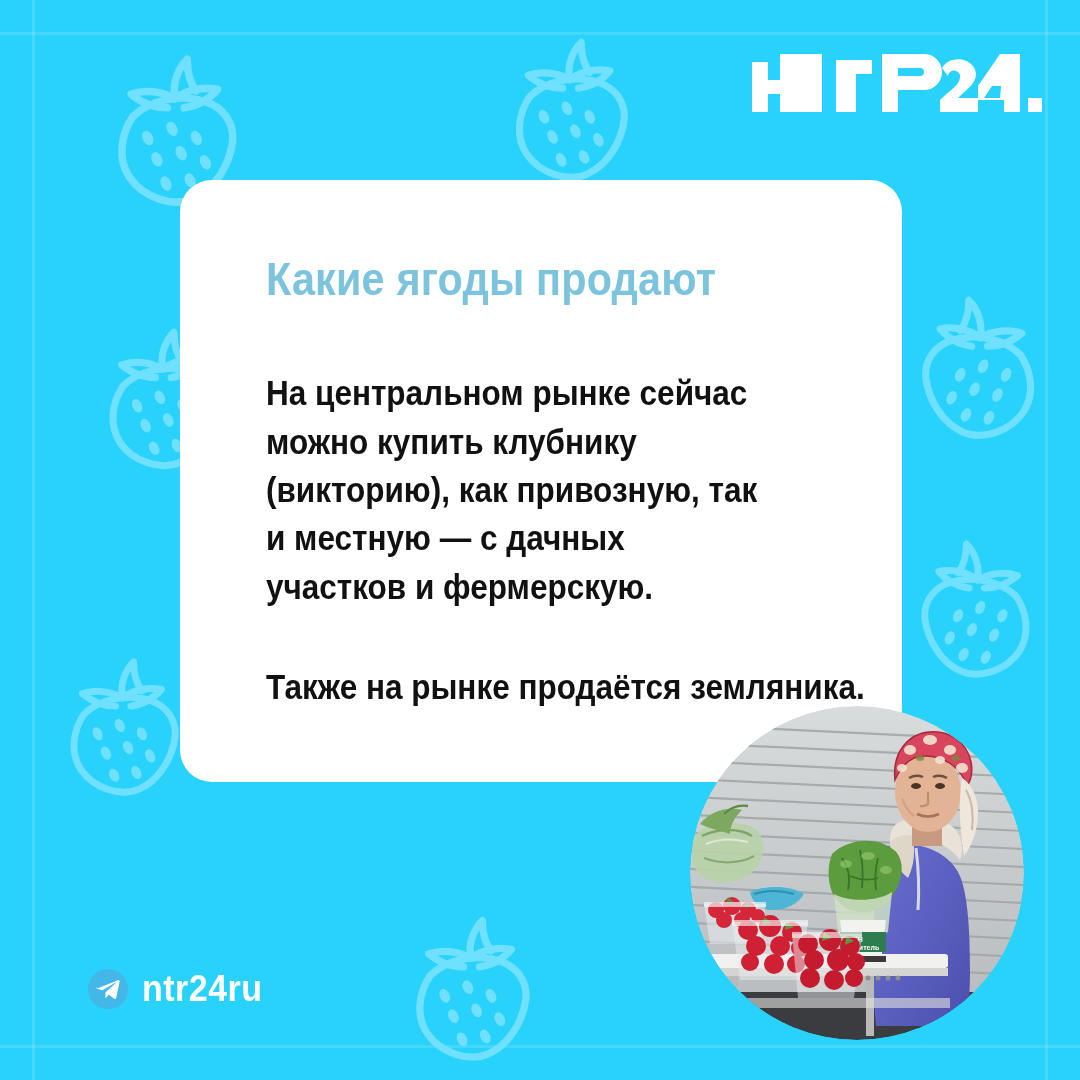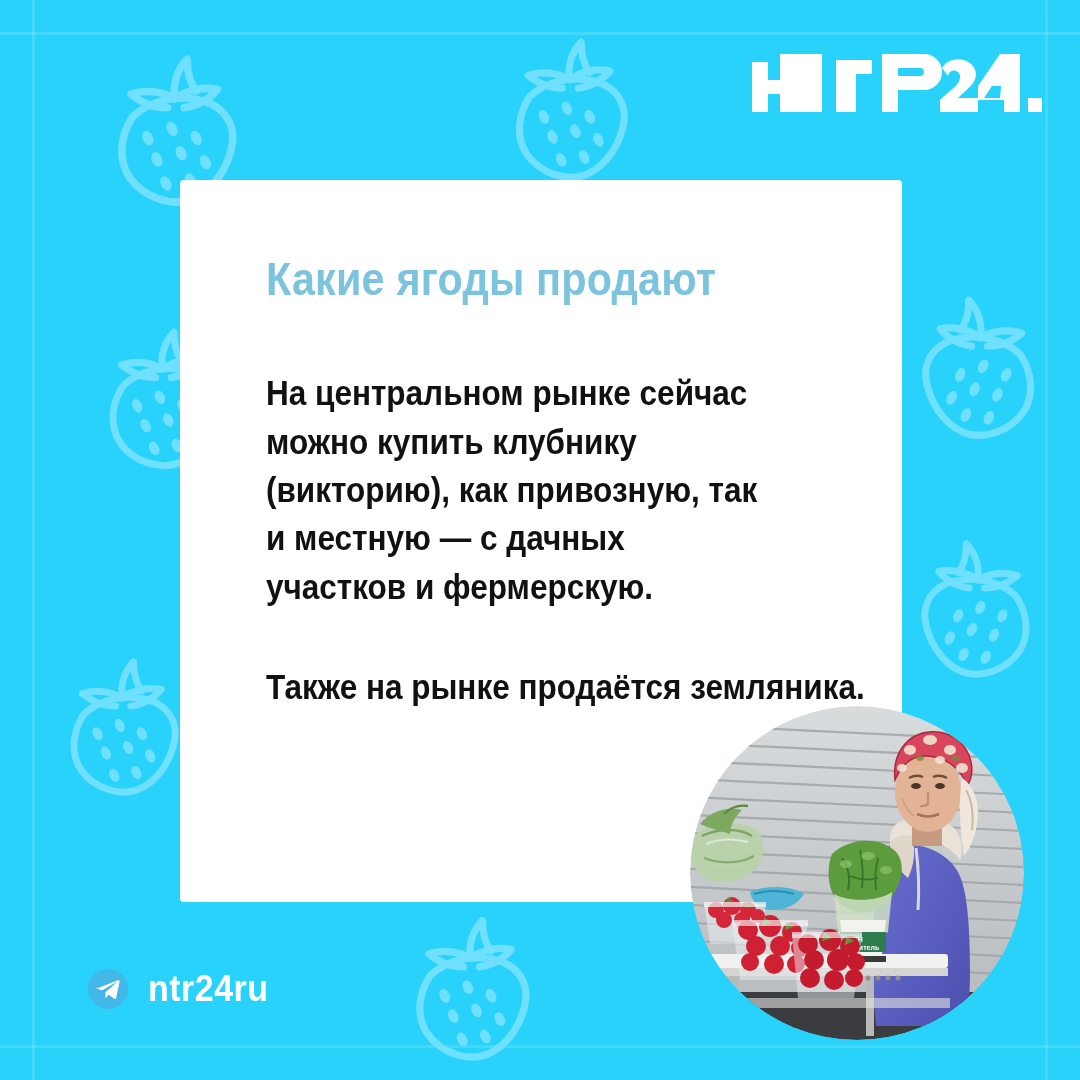--- a/index.html
+++ b/index.html
@@ -24,22 +24,22 @@
   .berry svg{display:block;width:100%;height:100%;}
   .berry path,.berry ellipse{fill:none;stroke:#6fe0ff;stroke-width:5;stroke-linecap:round;stroke-linejoin:round;}
   .berry ellipse{fill:#6fe0ff;stroke:none;}
 
   
   #logo{position:absolute;left:752px;top:48px;width:290px;height:70px;}
   #logo svg{display:block;width:100%;height:100%;}
 
   
   #card{
-    position:absolute;left:180px;top:180px;width:722px;height:722px;
-    background:#ffffff;border-radius:4px;
+    position:absolute;left:180px;top:180px;width:722px;height:602px;
+    background:#ffffff;border-radius:32px;
   }
   #card-inner{position:absolute;left:86px;top:74px;right:60px;}
 
   #title{
     color:#7cc3de;
     font-size:47px;
     font-weight:bold;
     letter-spacing:0.2px;
     line-height:1.05;
     font-family:"Liberation Sans Narrow","Liberation Sans",sans-serif;
@@ -62,21 +62,21 @@
   #para2{margin-top:52px;white-space:nowrap;}
 
   
   #photo{
     position:absolute;left:690px;top:706px;width:334px;height:334px;
     border-radius:50%;overflow:hidden;
   }
   #photo svg{display:block;width:100%;height:100%;}
 
   
-  #tg{position:absolute;left:88px;top:968px;display:flex;align-items:center;gap:20px;}
+  #tg{position:absolute;left:88px;top:968px;display:flex;align-items:center;gap:14px;}
   #tg-icon{width:40px;height:40px;border-radius:50%;background:#43b7e8;position:relative;flex:none;}
   #tg-icon svg{position:absolute;left:0;top:0;width:40px;height:40px;}
   #tg-handle{
     color:#ffffff;font-size:37px;font-weight:bold;letter-spacing:0.5px;
     font-family:"Liberation Sans Narrow","Liberation Sans",sans-serif;
     transform:scaleX(0.92);transform-origin:left center;
   }
 </style>
 </head>
 <body>

